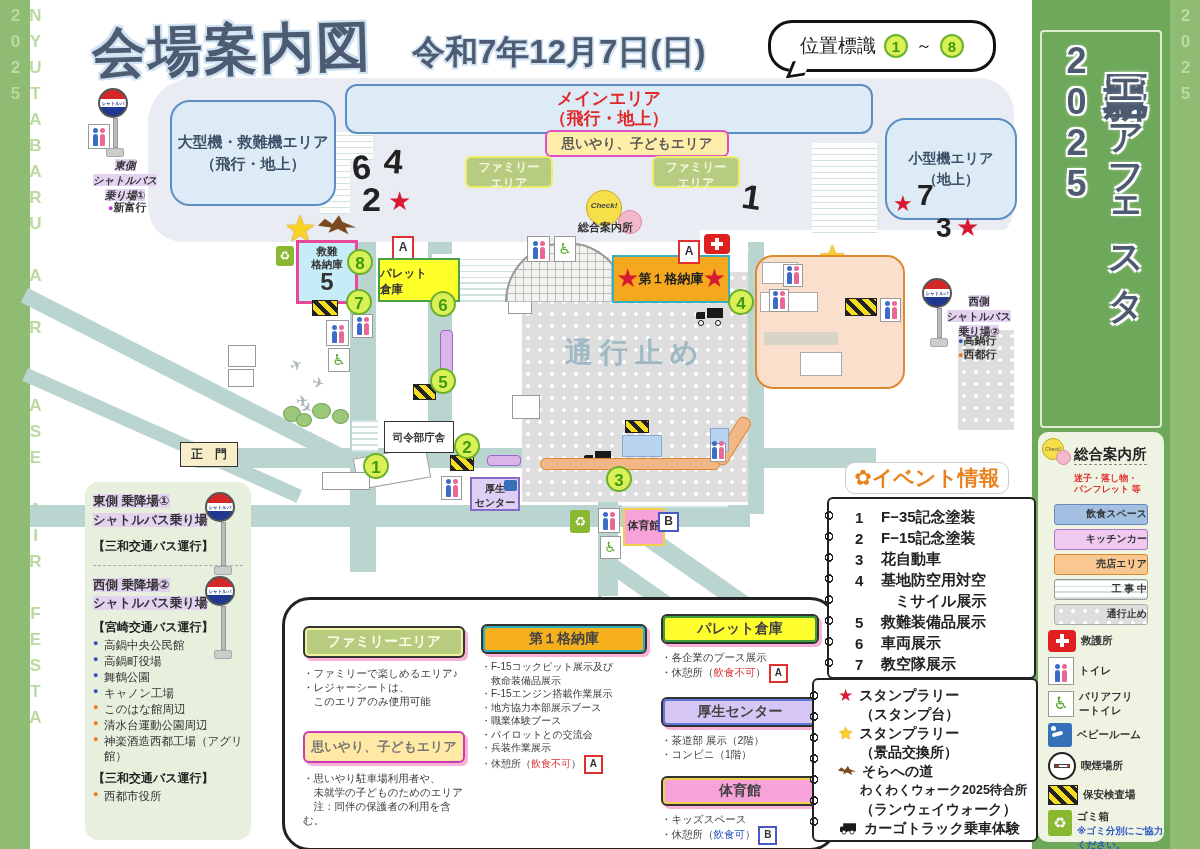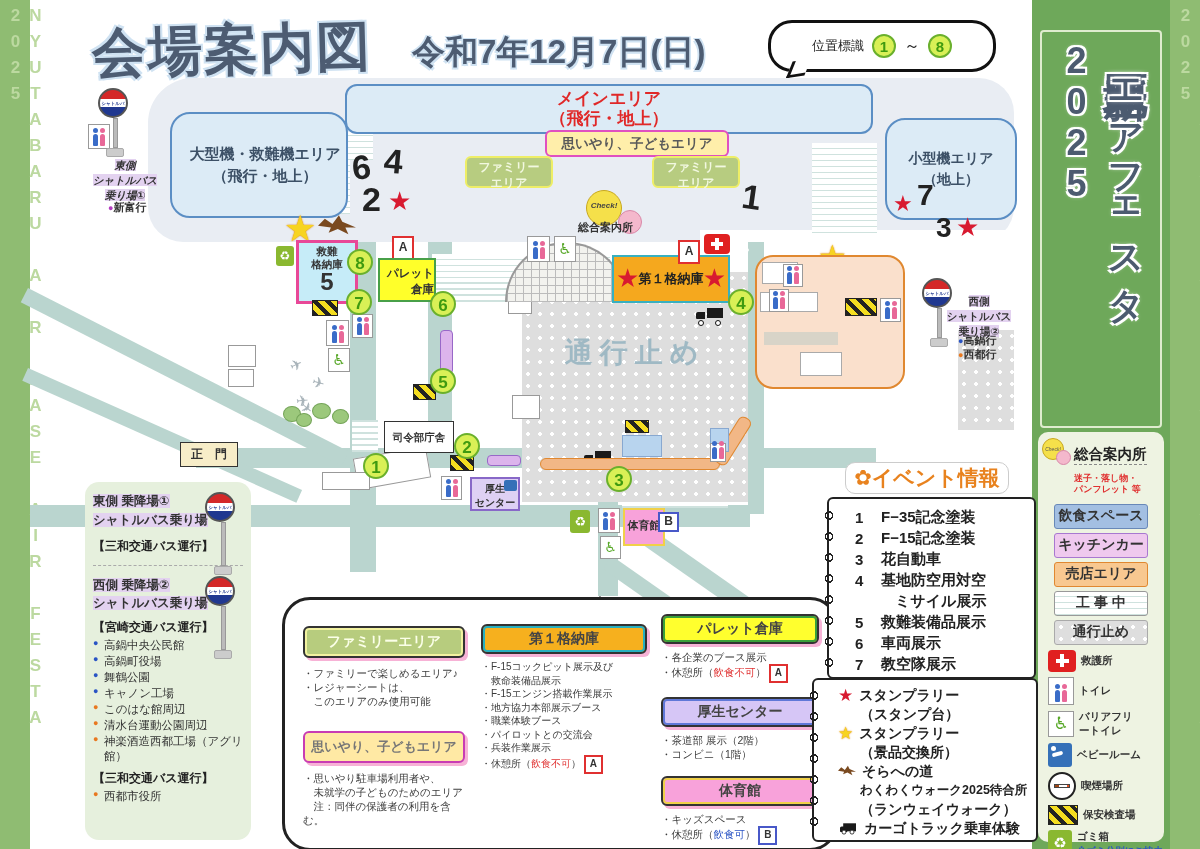--- a/index.html
+++ b/index.html
@@ -10,21 +10,21 @@
   .edge{width:30px;height:849px;background:#8fbc72;}
   .edge-text{writing-mode:vertical-rl;text-orientation:upright;color:#bcd9a0;
      font-weight:bold;font-size:17px;letter-spacing:7px;margin:6px 0 0 5px;}
   
   .rpanel{left:1032px;top:0;width:138px;height:849px;background:#6fa65a;background:#6ea85a;}
   .vtitle-box{left:1040px;top:30px;width:122px;height:398px;border:2px solid #dfeccf;border-radius:4px;
      writing-mode:vertical-rl;text-orientation:upright;padding:8px 4px 0 0;box-sizing:border-box;}
   .vtitle{font-weight:bold;color:#4c5b70;
      text-shadow:-2px -2px 0 #fff,2px -2px 0 #fff,-2px 2px 0 #fff,2px 2px 0 #fff,0 0 5px #fff;}
   .rlegend{left:1038px;top:432px;width:126px;height:410px;background:#eef3e2;border-radius:10px;}
-  .lgbox{display:block;margin:4px auto;width:92px;text-align:center;font-size:14px;font-weight:bold;
+  .lgbox{display:block;margin:4px auto;width:92px;text-align:right;font-size:10px;font-weight:bold;
      color:#333;padding:2.5px 0;border-radius:3px;}
   .lgrow{display:flex;align-items:center;gap:5px;margin:5px 0 0 10px;font-size:10.5px;font-weight:bold;color:#333;}
   
   .zz{background-image:repeating-linear-gradient(0deg,#cfe2de 0 1.5px,#ffffff 1.5px 6px);background-color:#fff;}
   .dots{background-color:#dedede;background-image:radial-gradient(#ffffff 1.6px,rgba(0,0,0,0) 1.8px);background-size:12px 12px;}
   .hatch{background:repeating-linear-gradient(45deg,#222 0 4px,#f4dd20 4px 9px);border:1px solid #222;}
   .road{background:#bad5cf;}
   
   .bluebox{background:#dcebf6;border:2.5px solid #5b8ec4;border-radius:20px;color:#3c5066;
      font-weight:bold;text-align:center;}
@@ -154,21 +154,21 @@
     </div>
 
   </div>
 </div>
 
 
 <div class="abs" style="left:92px;top:14px;font-size:54px;font-weight:bold;color:#4d5c72;letter-spacing:2px;transform:rotate(-1.5deg);text-shadow:-2px -2px 0 #cfe2f2,2px -2px 0 #cfe2f2,-2px 2px 0 #cfe2f2,2px 2px 0 #cfe2f2;">会場案内図</div>
 <div class="abs" style="left:412px;top:30px;font-size:33px;font-weight:bold;color:#4d5c72;text-shadow:-1.5px -1.5px 0 #cfe2f2,1.5px -1.5px 0 #cfe2f2,-1.5px 1.5px 0 #cfe2f2,1.5px 1.5px 0 #cfe2f2;">令和7年12月7日(日)</div>
 
 <div class="abs" style="left:768px;top:20px;width:222px;height:46px;background:#fff;border:3px solid #111;border-radius:24px;display:flex;align-items:center;justify-content:center;gap:8px;">
-  <span style="font-size:13px;color:#222;">位置標識</span>
+  <span style="font-size:19px;color:#222;">位置標識</span>
   <span class="circ" style="width:24px;height:24px;line-height:22px;font-size:15px;">1</span>
   <span style="font-size:16px;color:#222;">～</span>
   <span class="circ" style="width:24px;height:24px;line-height:22px;font-size:15px;">8</span>
 </div>
 <div class="abs" style="left:790px;top:60px;width:14px;height:14px;background:#fff;border-left:3px solid #111;border-bottom:3px solid #111;transform:skewX(-30deg) rotate(-10deg);"></div>
 
 
 <div class="abs" style="left:148px;top:78px;width:866px;height:164px;background:#e9edf3;border-radius:45px 35px 35px 35px;"></div>
 <div class="abs" style="left:700px;top:230px;width:314px;height:240px;background:#ffffff;"></div>
 
@@ -215,21 +215,21 @@
 <span class="abs plane" style="left:290px;top:356px;transform:rotate(-25deg);">✈</span>
 <span class="abs plane" style="left:312px;top:374px;transform:rotate(15deg);">✈</span>
 <span class="abs plane" style="left:296px;top:392px;transform:rotate(-5deg);">✈</span>
 <span class="abs plane" style="left:300px;top:399px;transform:rotate(40deg);">✈</span>
 
 
 <div class="abs bluebox" style="left:345px;top:84px;width:524px;height:46px;border-radius:12px;display:flex;flex-direction:column;justify-content:center;color:#e02828;font-size:17px;line-height:1.2;">
   <span>メインエリア</span>
   <span>（飛行・地上）</span>
 </div>
-<div class="abs bluebox" style="left:170px;top:112px;width:162px;height:102px;display:flex;flex-direction:column;justify-content:center;font-size:15px;line-height:1.5;padding-left:12px;">
+<div class="abs bluebox" style="left:170px;top:100px;width:162px;height:102px;display:flex;flex-direction:column;justify-content:center;font-size:15px;line-height:1.5;">
   <span>大型機・救難機エリア</span>
   <span>（飛行・地上）</span>
 </div>
 <div class="abs bluebox" style="left:885px;top:118px;width:128px;height:98px;display:flex;flex-direction:column;justify-content:center;font-size:14px;line-height:1.5;">
   <span>小型機エリア</span>
   <span>（地上）</span>
 </div>
 <div class="abs" style="left:893px;top:184px;font-size:22px;"><span class="star">★</span><span style="font-size:30px;font-weight:bold;color:#222;">&nbsp;</span></div>
 <span class="abs" style="left:917px;top:178px;font-size:30px;font-weight:bold;color:#222;">7</span>
 <span class="abs" style="left:936px;top:212px;font-size:28px;font-weight:bold;color:#222;">3</span>
@@ -263,21 +263,21 @@
 
 
 <div class="abs" style="left:296px;top:240px;width:56px;height:58px;background:#c6ecf8;border:3px solid #e84898;text-align:center;font-weight:bold;color:#333;">
   <div style="font-size:10.5px;line-height:1.2;margin-top:2px;"><span>救難</span><br><span>格納庫</span></div>
   <div style="font-size:24px;line-height:1;">5</div>
 </div>
 <span class="abs trash" style="left:276px;top:246px;width:18px;height:20px;font-size:12px;line-height:20px;">♻</span>
 
 
 <div class="abs marker" style="left:392px;top:236px;width:18px;height:20px;line-height:18px;">A</div>
-<div class="abs" style="left:378px;top:258px;width:58px;height:44px;background:#ffff2a;border:2.5px solid #48a048;text-align:right;font-weight:bold;font-size:11.5px;color:#333;line-height:1.35;padding-top:6px;box-sizing:border-box;">
+<div class="abs" style="left:378px;top:258px;width:82px;height:44px;background:#ffff2a;border:2.5px solid #48a048;text-align:left;font-weight:bold;font-size:11.5px;color:#333;line-height:1.35;padding-top:6px;box-sizing:border-box;">
   <span>パレット</span><br><span>倉庫</span>
 </div>
 
 
 <div class="abs" style="left:505px;top:242px;width:118px;height:58px;border:2px solid #999;border-bottom:none;border-radius:60px 60px 0 0;background:repeating-linear-gradient(0deg,#bbb 0 1px,rgba(0,0,0,0) 1px 8px),repeating-linear-gradient(90deg,#bbb 0 1px,rgba(0,0,0,0) 1px 8px),#f2f2ee;"></div>
 
 
 <div class="abs" style="left:612px;top:255px;width:114px;height:44px;background:#f5a81e;border:2.5px solid #38b0c0;display:flex;align-items:center;justify-content:center;">
   <span class="star" style="font-size:26px;position:absolute;left:2px;top:6px;">★</span>
   <span style="font-size:13px;font-weight:bold;color:#222;">第１格納庫</span>

